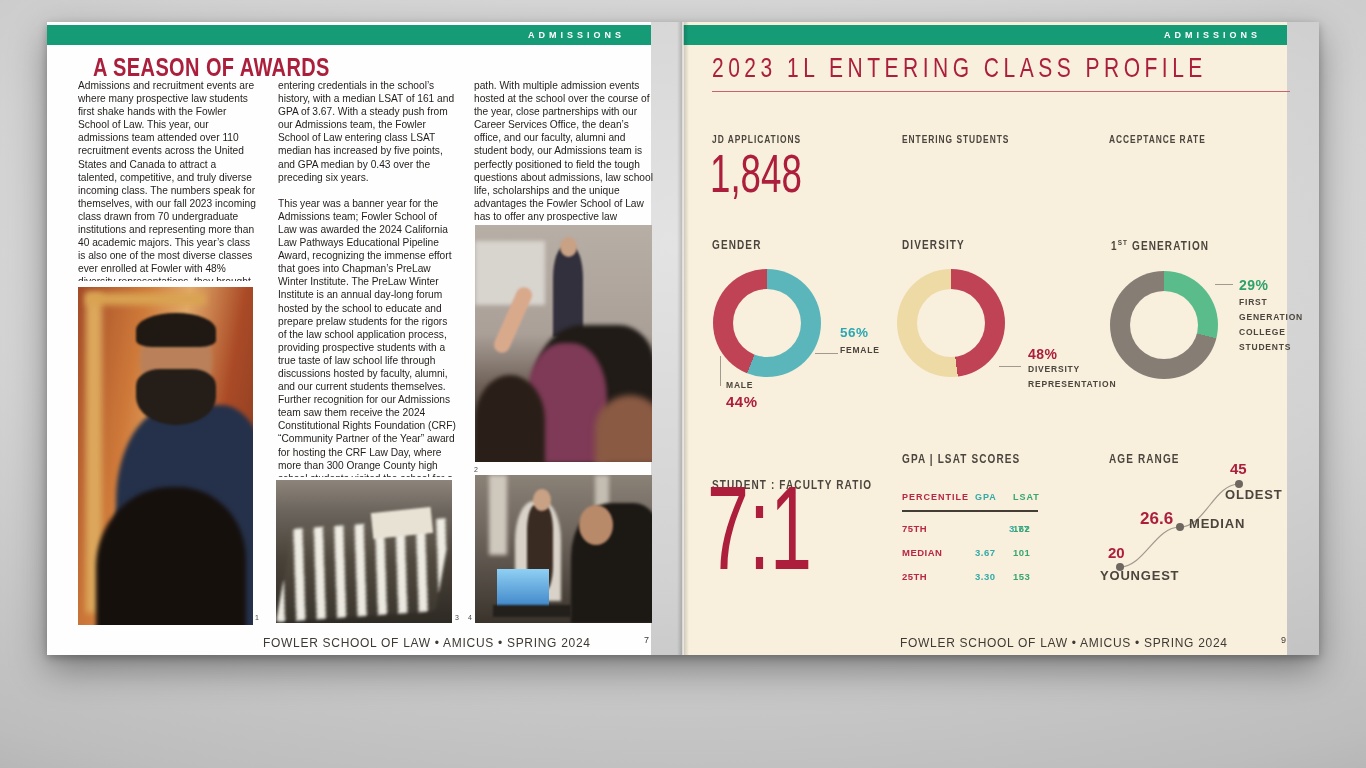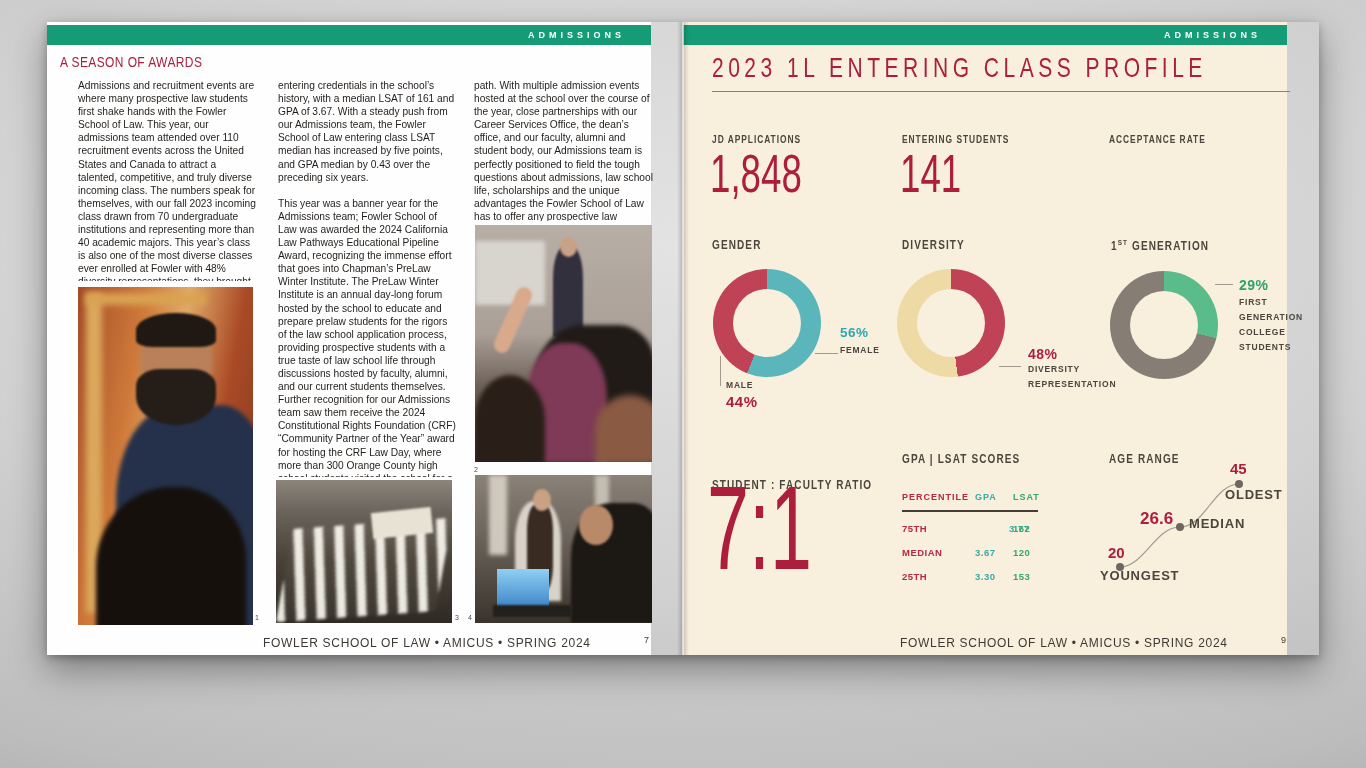--- a/index.html
+++ b/index.html
@@ -10,21 +10,21 @@
     box-shadow:0 14px 34px rgba(0,0,0,.38), 0 3px 8px rgba(0,0,0,.25);}
   .page{position:absolute;top:0;height:633px;width:604px;}
   .page-left{left:0;background:#fefefe;}
   .page-right{left:636px;background:#f8efdd;}
   .spine{position:absolute;left:630px;top:0;width:12px;height:633px;z-index:5;
     background:linear-gradient(90deg, rgba(0,0,0,0) 0%, rgba(0,0,0,.16) 38%, #f3f2ee 50%, rgba(0,0,0,.14) 62%, rgba(0,0,0,0) 100%);}
   .greenbar{position:absolute;left:0;right:0;top:3px;height:20px;background:#159b76;
     color:#fff;font-size:9px;font-weight:bold;letter-spacing:4px;line-height:21px;text-align:right;padding-right:26px;box-sizing:border-box;}
   .cond{display:inline-block;transform:scaleX(.8);transform-origin:0 50%;white-space:nowrap;}
   
-  .l-title{position:absolute;left:13px;top:31px;color:#ab1f3c;font-size:15px;font-weight:normal;letter-spacing:.5px;}
+  .l-title{position:absolute;left:46px;top:31px;color:#ab1f3c;font-size:25px;font-weight:bold;letter-spacing:.5px;}
   .col{position:absolute;font-size:10.2px;line-height:13.1px;color:#211d1a;overflow:hidden;}
   .col p{margin:0 0 13px 0;}
   .photo{position:absolute;overflow:hidden;background:#888;}
   .ph{position:absolute;}
   .capnum{position:absolute;font-size:7px;color:#4a4a4a;}
   .footer{position:absolute;top:614px;font-size:12px;letter-spacing:.7px;color:#3e3933;}
   .pagenum{position:absolute;top:613px;font-size:9px;color:#3e3933;}
   
   .r-title{position:absolute;left:29px;top:30px;color:#ab1f3c;font-size:28px;font-weight:500;letter-spacing:6px;}
   .r-rule{position:absolute;left:29px;top:69px;width:578px;height:1px;background:#c9636b;}
@@ -132,21 +132,20 @@
       </div>
 
       <div class="r-title">
         <span class="cond" style="transform:scaleX(.75);">2023 1L ENTERING CLASS PROFILE</span>
       </div>
       <div class="r-rule"></div>
 
       <div class="stat-label" style="left:29px;top:111px;"><span class="cond">JD APPLICATIONS</span></div>
       <div class="stat-value" style="left:27px;top:126px;"><span class="cond">1,848</span></div>
       <div class="stat-label" style="left:219px;top:111px;"><span class="cond">ENTERING STUDENTS</span></div>
-      <div class="stat-value" style="left:217px;top:126px;"><span class="cond">141</span></div>
       <div class="stat-label" style="left:426px;top:111px;"><span class="cond">ACCEPTANCE RATE</span></div>
 
       <div class="sec-label" style="left:29px;top:216px;"><span class="cond">GENDER</span></div>
       <div class="sec-label" style="left:219px;top:216px;"><span class="cond">DIVERSITY</span></div>
       <div class="sec-label" style="left:428px;top:216px;">
         <span class="cond"><span>1</span><sup style="font-size:8px;">ST</sup><span> GENERATION</span></span>
       </div>
 
       <div class="donut" style="left: 30px; top: 247px; background: conic-gradient(rgb(91, 182, 188) 0deg, rgb(91, 182, 188) 201.6deg, rgb(191, 66, 85) 201.6deg, rgb(191, 66, 85) 360deg);">
         <div class="hole"></div>
@@ -184,21 +183,21 @@
 
       <div class="tbl-h c-crim" style="left:219px;top:470px;">PERCENTILE</div>
       <div class="tbl-h c-teal" style="left:292px;top:470px;">GPA</div>
       <div class="tbl-h c-green" style="left:330px;top:470px;">LSAT</div>
       <div class="tbl-rule"></div>
       <div class="tbl-c c-crim" style="left:219px;top:501px;">75TH</div>
       <div class="tbl-c c-teal" style="left:292px;top:501px;margin-left:34px;">3.77</div>
       <div class="tbl-c c-green" style="left:330px;top:501px;">162</div>
       <div class="tbl-c c-crim" style="left:219px;top:525px;">MEDIAN</div>
       <div class="tbl-c c-teal" style="left:292px;top:525px;">3.67</div>
-      <div class="tbl-c c-green" style="left:330px;top:525px;">120</div>
+      <div class="tbl-c c-green" style="left:330px;top:525px;">101</div>
       <div class="tbl-c c-crim" style="left:219px;top:549px;">25TH</div>
       <div class="tbl-c c-teal" style="left:292px;top:549px;">3.30</div>
       <div class="tbl-c c-green" style="left:330px;top:549px;">153</div>
 
       <svg style="position:absolute;left:410px;top:430px;" width="180" height="160" viewBox="0 0 180 160">
         <path d="M27,115 C52,114 62,75 87,75 C112,75 121,32 146,32" fill="none" stroke="#a29a8e" stroke-width="1.2"></path>
         <circle cx="27" cy="115" r="4" fill="#6e675f"></circle>
         <circle cx="87" cy="75" r="4" fill="#6e675f"></circle>
         <circle cx="146" cy="32" r="4" fill="#6e675f"></circle>
       </svg>

